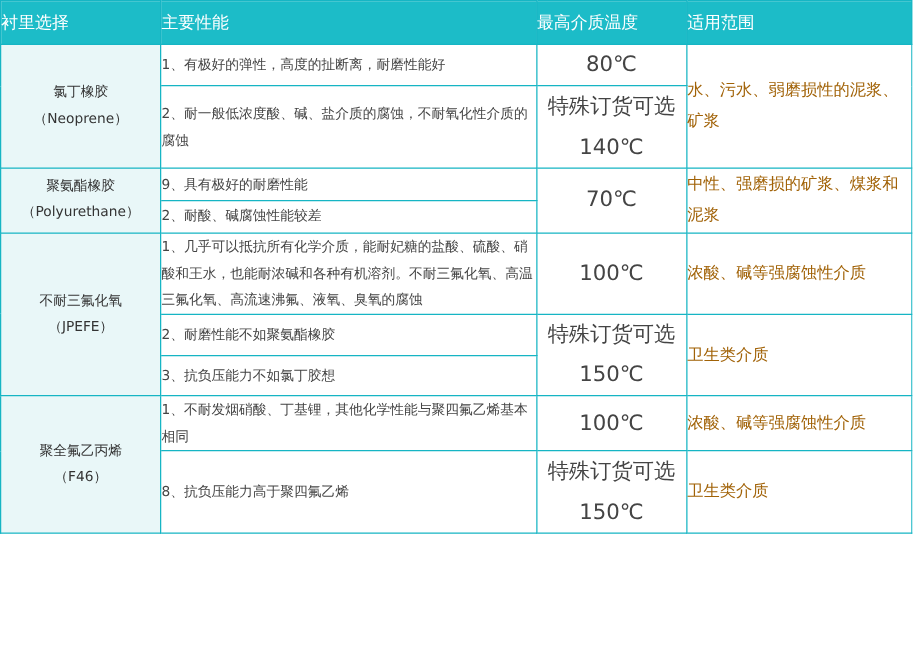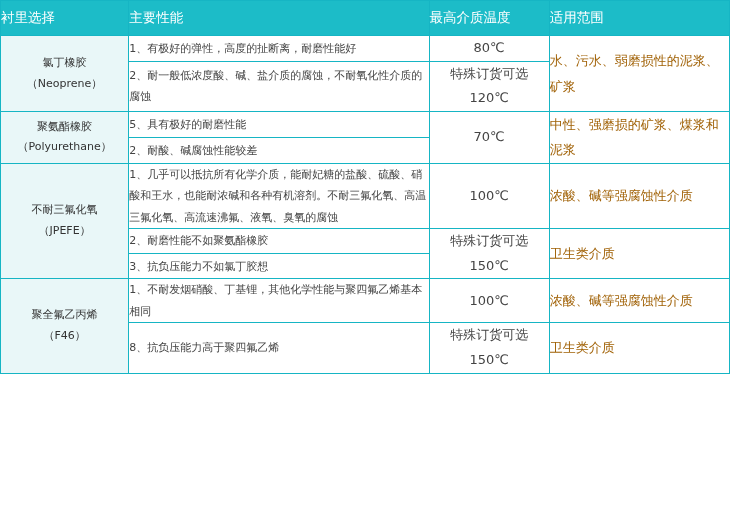--- a/index.html
+++ b/index.html
@@ -55,21 +55,21 @@
   td.perf {
     text-align: left;
     font-size: 11px;
     line-height: 1.95;
     padding: 8px 12px 8px 14px;
     color: #444;
     background: #ffffff;
   }
   td.temp {
     text-align: center;
-    font-size: 13px;
+    font-size: 17px;
     line-height: 1.9;
     color: #444;
     background: #ffffff;
     padding: 6px 4px;
   }
   td.scope {
     text-align: left;
     font-size: 13px;
     line-height: 1.95;
     color: #a16207;
@@ -103,30 +103,30 @@
         <div>（Neoprene）</div>
       </td>
       <td class="perf">1、有极好的弹性，高度的扯断离，耐磨性能好</td>
       <td class="temp">80℃</td>
       <td class="scope" rowspan="2">水、污水、弱磨损性的泥浆、矿浆</td>
     </tr>
     <tr>
       <td class="perf">2、耐一般低浓度酸、碱、盐介质的腐蚀，不耐氧化性介质的腐蚀</td>
       <td class="temp temp-multi">
         <span>特殊订货可选</span>
-        <span>120℃</span>
+        <span>140℃</span>
       </td>
     </tr>
 
     <tr>
       <td class="cat" rowspan="2">
         <div>聚氨酯橡胶</div>
         <div>（Polyurethane）</div>
       </td>
-      <td class="perf">5、具有极好的耐磨性能</td>
+      <td class="perf">9、具有极好的耐磨性能</td>
       <td class="temp" rowspan="2">70℃</td>
       <td class="scope" rowspan="2">中性、强磨损的矿浆、煤浆和泥浆</td>
     </tr>
     <tr>
       <td class="perf">2、耐酸、碱腐蚀性能较差</td>
     </tr>
 
     <tr>
       <td class="cat" rowspan="3">
         <div>不耐三氟化氧</div>

